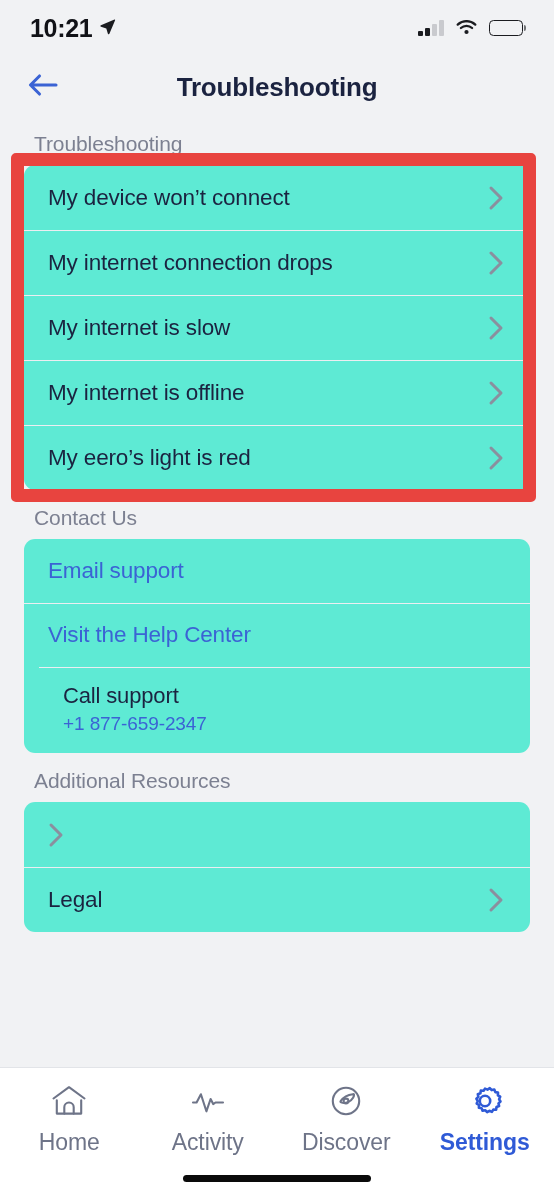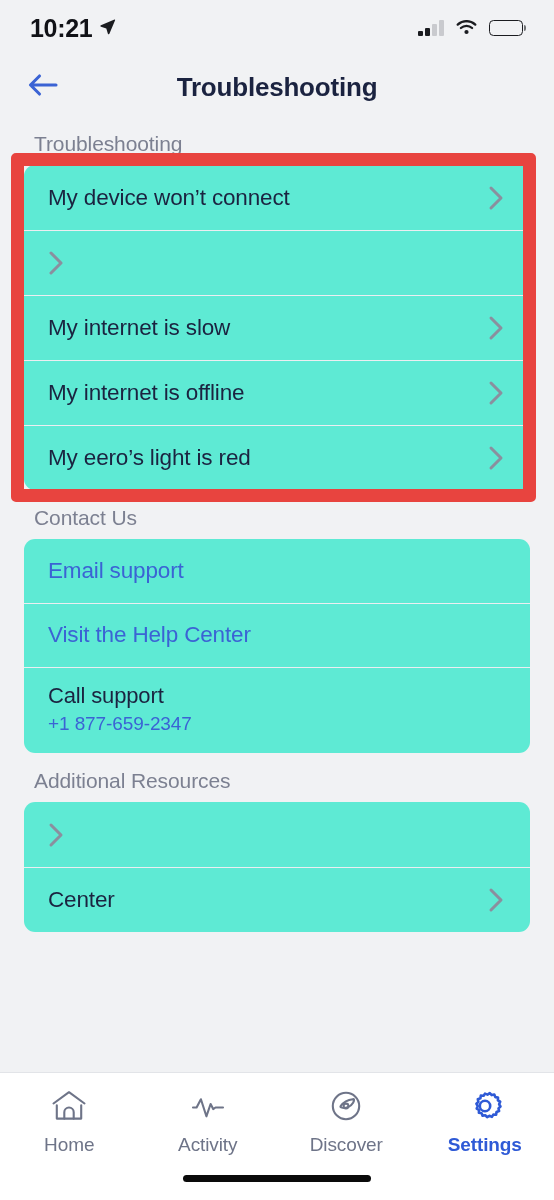--- a/index.html
+++ b/index.html
@@ -79,21 +79,21 @@
     height:1px; background:#eceef1;
   }
   .row-label {
     font-size:22.5px; color:#1b2340; letter-spacing:-0.15px; flex:1 1 auto;
   }
   .row-label.link { color:#3b63d4; }
   .row.link-row { min-height:64px; }
   .chev { flex:0 0 auto; display:flex; align-items:center; }
 
   .row.stacked { flex-direction:column; align-items:flex-start; justify-content:center;
-                 padding-top:14px; padding-bottom:16px; min-height:80px; }
+                 padding-top:14px; padding-bottom:16px; min-height:80px;margin-left:15px; }
   .call-title { font-size:22px; color:#1b2340; letter-spacing:-0.15px; line-height:1.35; }
   .call-number { font-size:19px; color:#3b63d4; letter-spacing:-0.1px; line-height:1.4; }
 
   
   .hl-wrap { position:relative; }
   .hl-box {
     position:absolute; left:11px; top:-12px; right:18px; bottom:-12px;
     border:13px solid #e8443f; border-radius:5px; pointer-events:none; z-index:5;
   }
 
@@ -101,21 +101,21 @@
   .tabbar {
     flex:0 0 auto; background:#ffffff;
     border-top:1px solid #e2e4e8;
     padding:16px 0 0;
   }
   .tabs { display:flex; }
   .tab {
     flex:1 1 0; display:flex; flex-direction:column; align-items:center; gap:7px;
     cursor:pointer;
   }
-  .tab-label { font-size:19px; color:#6e7488; letter-spacing:-0.1px; }
+  .tab-label { font-size:23px; color:#6e7488; letter-spacing:-0.1px; }
   .tab.active .tab-label { color:#2f5ad6; font-weight:600; }
   .home-ind-wrap { height:44px; display:flex; align-items:center; justify-content:center; }
   .home-ind { width:188px; height:7px; border-radius:4px; background:#0a0a0a; }
 </style>
 </head>
 <body>
 
 <div id="screen">
 
   <div class="statusbar">
@@ -168,20 +168,21 @@
       <div class="card">
         <div class="row">
           <span class="row-label">My device won’t connect</span>
           <span class="chev">
             <svg width="16" height="26" viewBox="0 0 16 26">
                 <path d="M3 3l10 10L3 23" fill="none" stroke="#8a8f9e" stroke-width="3" stroke-linecap="round" stroke-linejoin="round"></path>
               </svg>
           </span>
         </div>
         <div class="row">
+          <span class="row-label">My internet connection drops</span>
           <span class="chev">
             <svg width="16" height="26" viewBox="0 0 16 26">
                 <path d="M3 3l10 10L3 23" fill="none" stroke="#8a8f9e" stroke-width="3" stroke-linecap="round" stroke-linejoin="round"></path>
               </svg>
           </span>
         </div>
         <div class="row">
           <span class="row-label">My internet is slow</span>
           <span class="chev">
             <svg width="16" height="26" viewBox="0 0 16 26">
@@ -225,21 +226,21 @@
     <div class="section-head tight">Additional Resources</div>
     <div class="card">
       <div class="row">
         <span class="chev">
           <svg width="16" height="26" viewBox="0 0 16 26">
               <path d="M3 3l10 10L3 23" fill="none" stroke="#8a8f9e" stroke-width="3" stroke-linecap="round" stroke-linejoin="round"></path>
             </svg>
         </span>
       </div>
       <div class="row">
-        <span class="row-label">Center</span>
+        <span class="row-label">Legal</span>
         <span class="chev">
           <svg width="16" height="26" viewBox="0 0 16 26">
               <path d="M3 3l10 10L3 23" fill="none" stroke="#8a8f9e" stroke-width="3" stroke-linecap="round" stroke-linejoin="round"></path>
             </svg>
         </span>
       </div>
     </div>
 
   </div>
 

